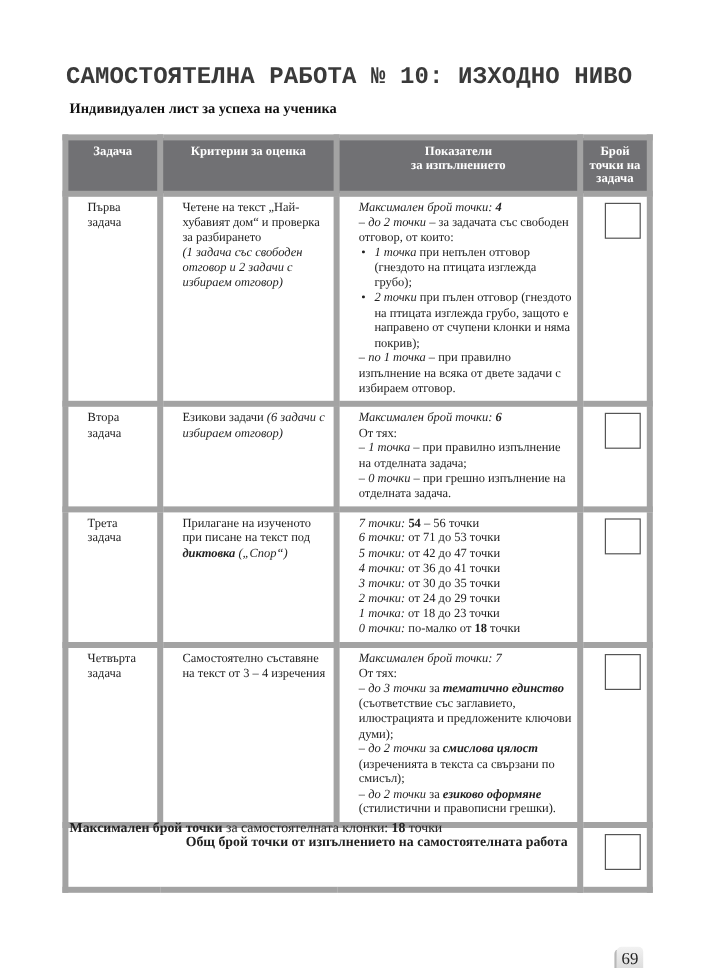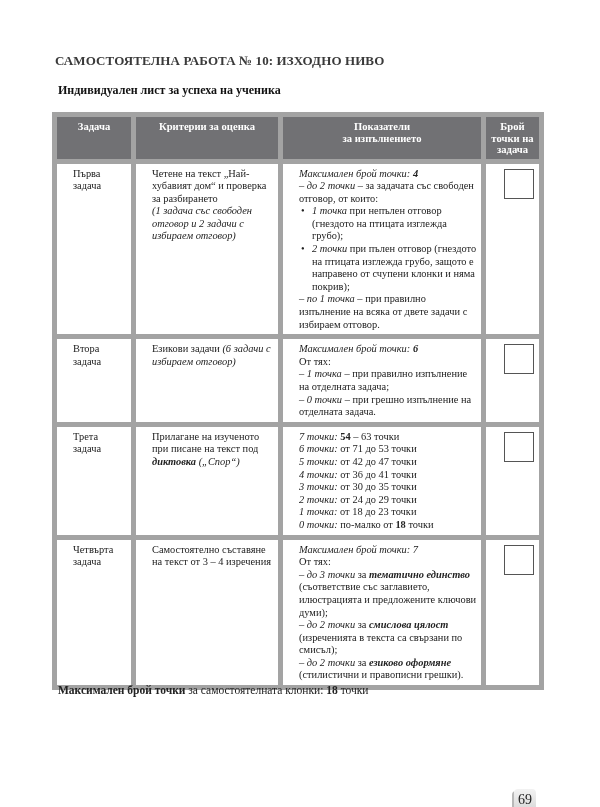--- a/index.html
+++ b/index.html
@@ -1,19 +1,19 @@
 <!DOCTYPE html>
 <html><head>
 <meta charset="utf-8">
 <style>
   html, body { margin: 0; padding: 0; background: #ffffff; }
   body { width: 600px; height: 807px; position: relative; overflow: hidden;
          font-family: "Liberation Serif", "DejaVu Serif", serif; color: #222; }
-  .title { position: absolute; left: 55px; top: 53px; font-size: 13px; font-weight: bold;
-           color: #3a3a3a; letter-spacing: 0.1px; }
+  .title { position: absolute; left: 55px; top: 53px; font-size: 20px; font-weight: bold;
+           color: #3a3a3a; letter-spacing: 0.1px; font-family: Liberation Mono, monospace; }
   .subtitle { position: absolute; left: 58px; top: 83px; font-size: 12px; font-weight: bold; color: #111; text-align: center; }
   table.grid { position: absolute; left: 52px; top: 112px; width: 487px; border-collapse: collapse;
                table-layout: fixed; font-size: 10.4px; line-height: 12.6px; }
   table.grid td, table.grid th { border: 5px solid #a3a3a3; vertical-align: top; }
   table.grid th { background: #717174; color: #fff; font-weight: bold; text-align: center;
                   padding: 4px 3px 3px; font-size: 10.6px; line-height: 11.5px; }
   table.grid td { padding: 4px 4px 3px 16px; }
   col.c1 { width: 79px; } col.c2 { width: 147px; } col.c3 { width: 203px; } col.c4 { width: 58px; }
   .score-cell { text-align: center; }
   .score-box { display: inline-block; width: 28px; height: 28px; border: 1px solid #555;
@@ -94,21 +94,21 @@
       </td>
       <td class="score-cell"><span class="score-box"></span></td>
     </tr>
 
     <tr class="r3">
       <td>Трета задача</td>
       <td>
         <span>Прилагане на изученото при писане на текст под </span><b><i>диктовка</i></b><i> („Спор“)</i>
       </td>
       <td id="scale-cell">
-          <div><i>7 точки:</i><span> </span><b>54</b><span> – 63 точки</span></div>
+          <div><i>7 точки:</i><span> </span><b>54</b><span> – 56 точки</span></div>
           <div><i>6 точки:</i><span> от 71 до 53 точки</span><b></b><span></span></div>
           <div><i>5 точки:</i><span> от 42 до 47 точки</span><b></b><span></span></div>
           <div><i>4 точки:</i><span> от 36 до 41 точки</span><b></b><span></span></div>
           <div><i>3 точки:</i><span> от 30 до 35 точки</span><b></b><span></span></div>
           <div><i>2 точки:</i><span> от 24 до 29 точки</span><b></b><span></span></div>
           <div><i>1 точка:</i><span> от 18 до 23 точки</span><b></b><span></span></div>
           <div><i>0 точки:</i><span> по-малко от </span><b>18</b><span> точки</span></div>
         </td>
       <td class="score-cell"><span class="score-box"></span></td>
     </tr>
@@ -121,20 +121,24 @@
       <td>
         <i>Максимален брой точки: 7</i><br>
         <span>От тях:</span><br>
         <i>– до 3 точки</i><span> за </span><b><i>тематично единство</i></b><span> (съответствие със заглавието, илюстрацията и предложените ключови думи);</span><br>
         <i>– до 2 точки</i><span> за </span><b><i>смислова цялост</i></b><span> (изреченията в текста са свързани по смисъл);</span><br>
         <i>– до 2 точки</i><span> за </span><b><i>езиково оформяне</i></b><span> (стилистични и правописни грешки).</span>
       </td>
       <td class="score-cell"><span class="score-box"></span></td>
     </tr>
 
+    <tr class="r5">
+      <td colspan="3" class="total-label">Общ брой точки от изпълнението на самостоятелната работа</td>
+      <td class="score-cell"><span class="score-box"></span></td>
+    </tr>
   </tbody>
 </table>
 
 <div class="max-note">
   <b>Максимален брой точки</b><span> за самостоятелната клонки: </span><b>18</b><span> точки</span>
 </div>
 
 <div class="page-badge">69</div>
 
 </body></html>

